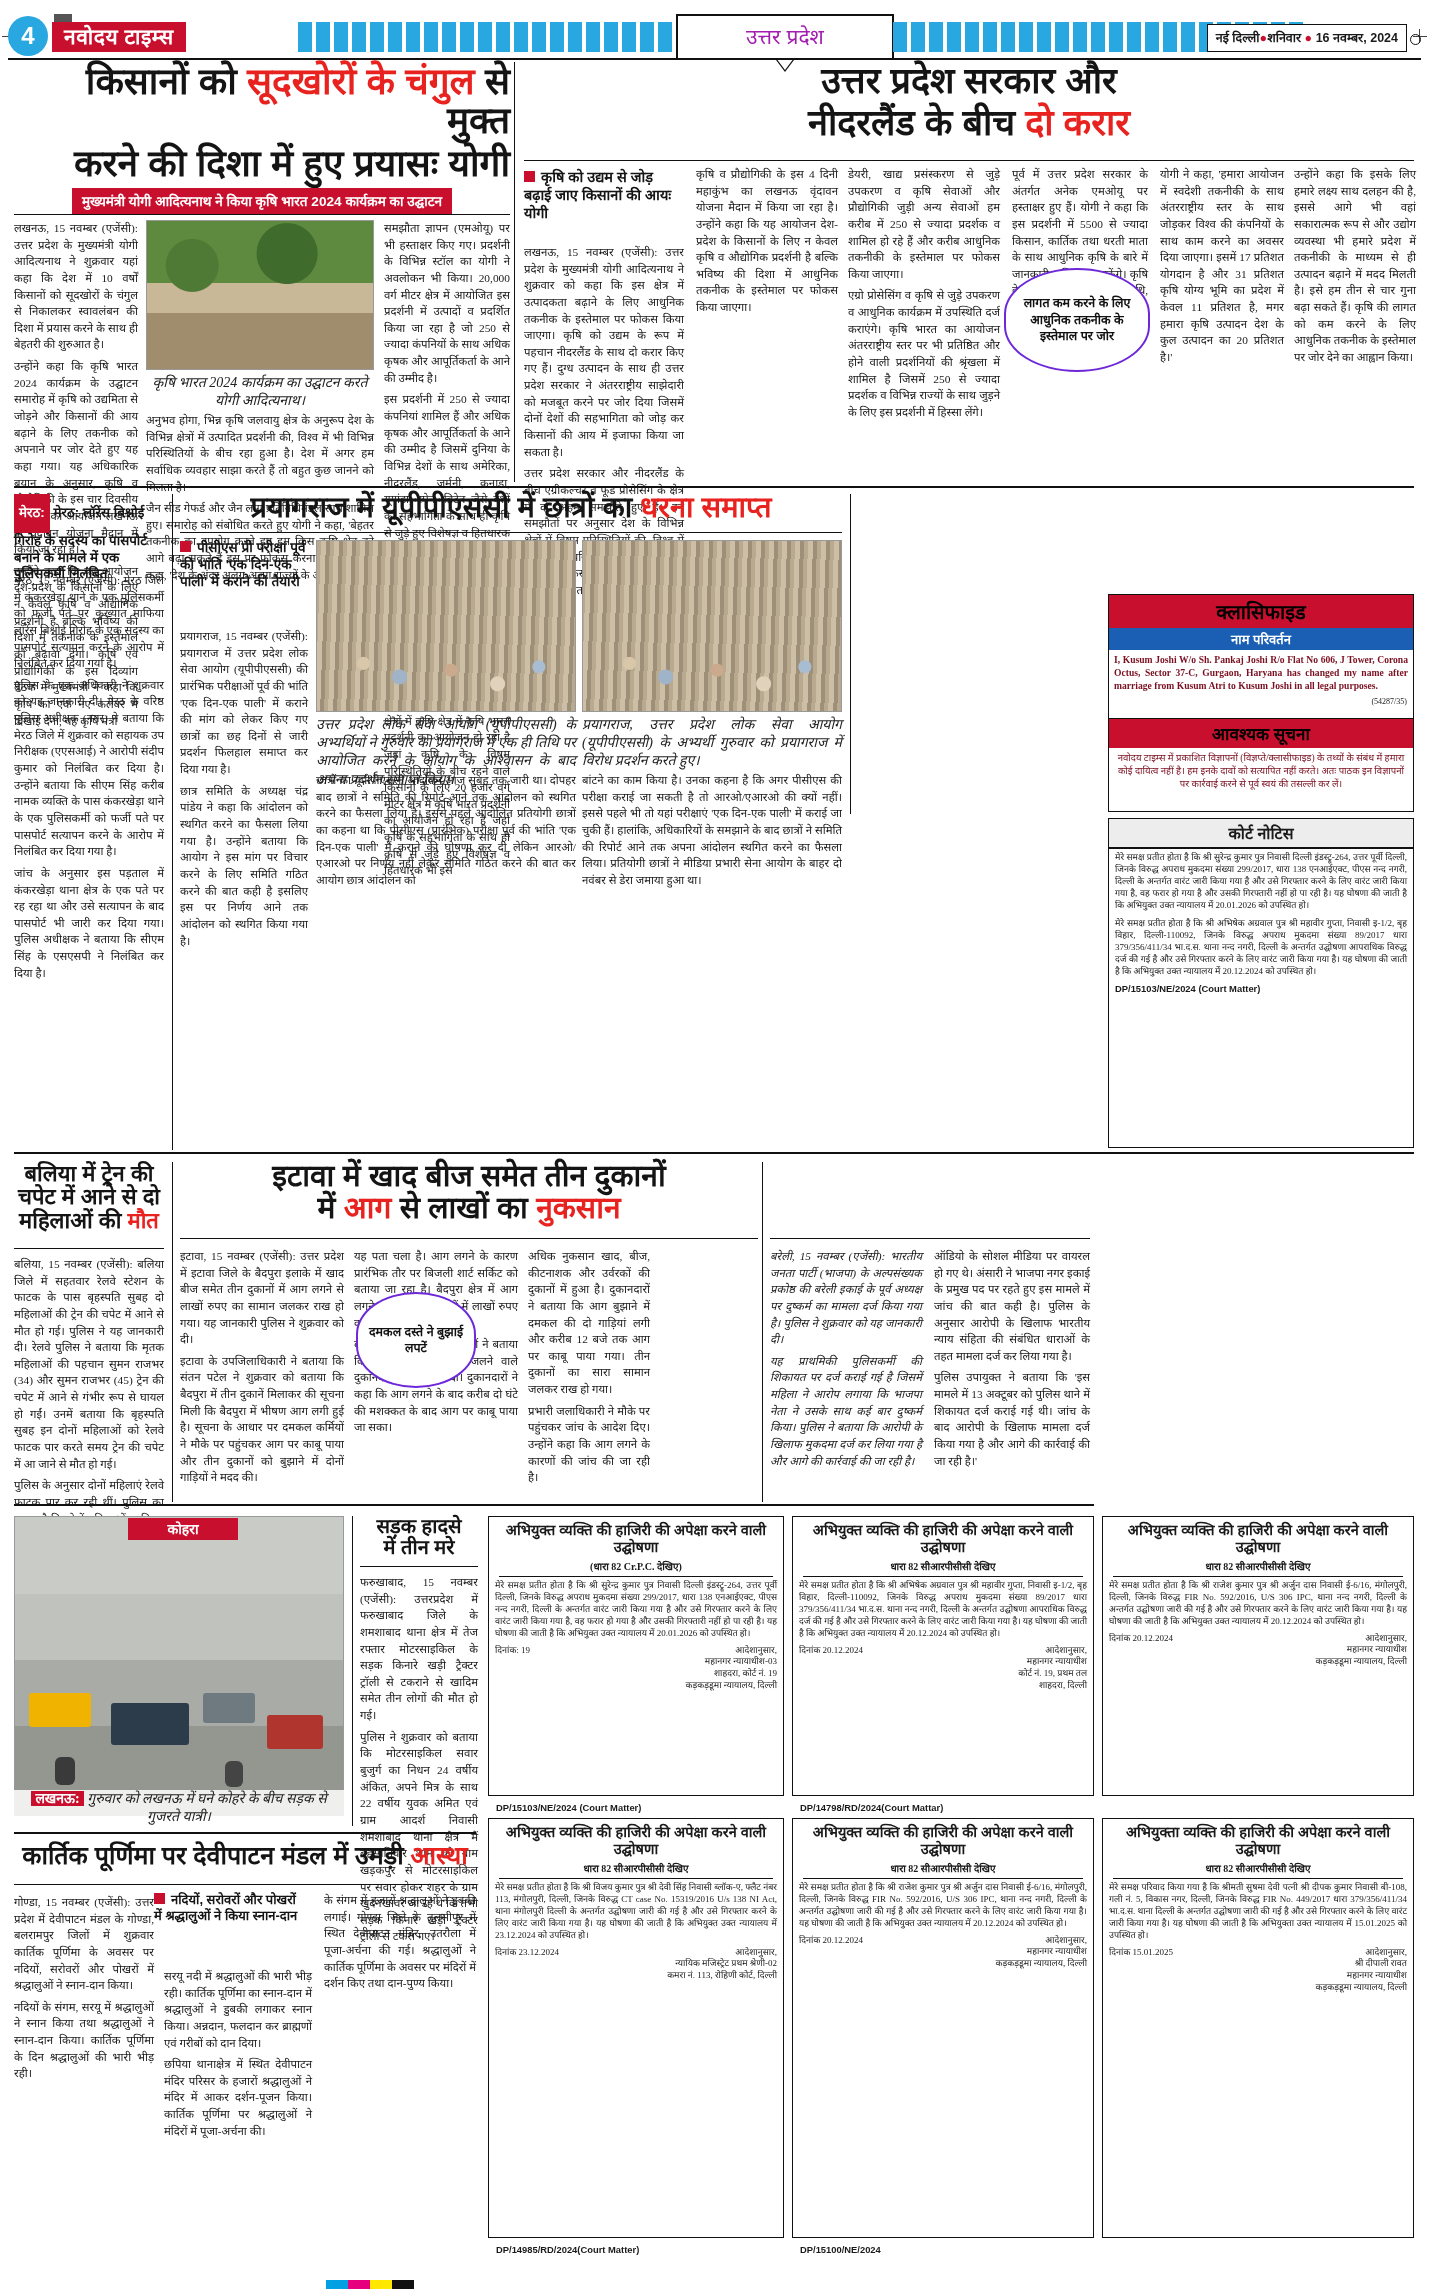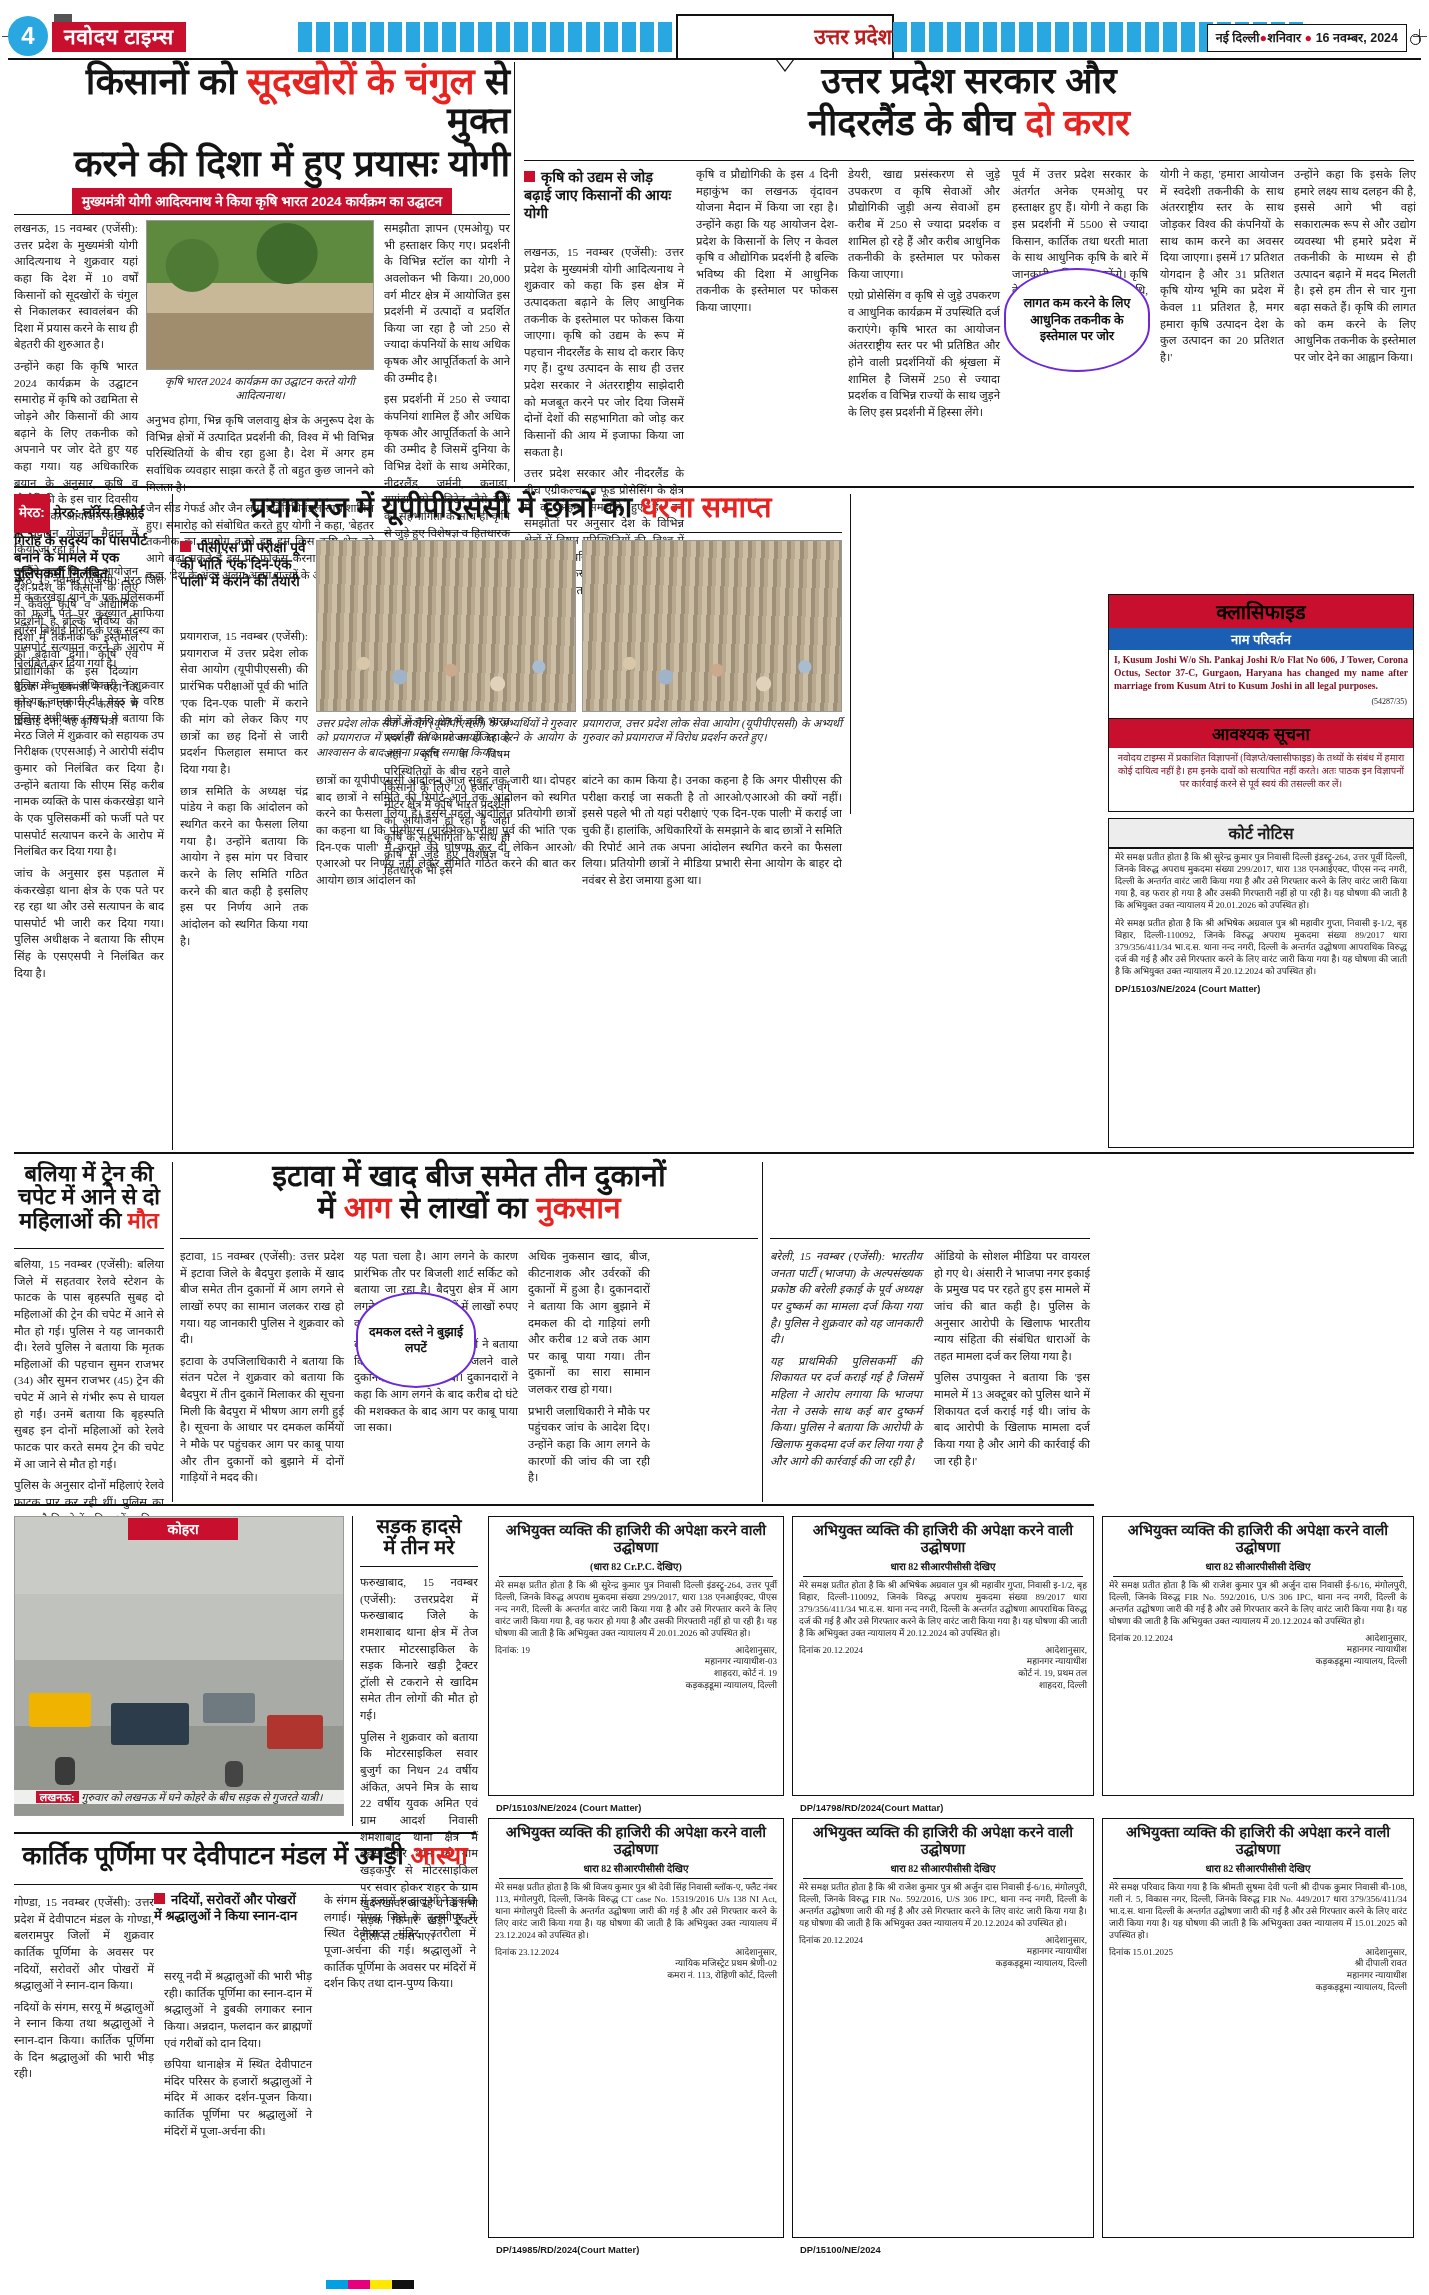--- a/index.html
+++ b/index.html
@@ -19,42 +19,42 @@
   .mh-shadow{position:absolute;left:46px;top:-4px;width:18px;height:12px;background:#555;}
   .mh-logo{position:absolute;left:44px;top:4px;height:30px;background:#c8102e;color:#fff;
            padding:0 12px;font-family:"Liberation Sans",sans-serif;font-weight:bold;font-size:21px;
            line-height:30px;letter-spacing:.5px;white-space:nowrap;}
   .mh-bars{position:absolute;top:4px;height:30px;
            background:repeating-linear-gradient(90deg,#29a7e0 0 14px,#fff 14px 18px);}
   .mh-bars.left{left:290px;width:380px;}
   .mh-bars.right{left:885px;width:410px;}
   .mh-section{position:absolute;left:668px;top:-4px;width:218px;height:46px;background:#fff;
               border:2px solid #111;box-sizing:border-box;text-align:center;}
-  .mh-section span{display:block;color:#b91c1c;font-family:"Liberation Sans",sans-serif;
-                   font-weight:bold;font-size:21px;line-height:42px;text-align:right;}
+  .mh-section span{display:block;color:#a21caf;font-family:"Liberation Sans",sans-serif;
+                   font-weight:normal;font-size:21px;line-height:42px;}
   .mh-section:after{content:"";position:absolute;left:50%;margin-left:-9px;bottom:-12px;
                     width:0;height:0;border-left:9px solid transparent;border-right:9px solid transparent;
                     border-top:12px solid #fff;filter:drop-shadow(0 2px 0 #111);}
   .mh-date{position:absolute;right:14px;top:6px;height:26px;background:#fff;border:1px solid #111;
            padding:0 8px;font-family:"Liberation Sans",sans-serif;font-size:12.5px;font-weight:bold;
            line-height:26px;white-space:nowrap;}
   .mh-date .dot{color:#c8102e;}
   .mh-knob{position:absolute;right:0;top:16px;width:9px;height:9px;border:1px solid #111;border-radius:50%;}
   .mh-rule{position:absolute;left:8px;top:58px;width:1413px;height:2px;background:#111;}
 
   
   .hl{font-family:"Liberation Sans",sans-serif;font-weight:bold;color:#141414;line-height:1.06;}
   .hl .rd{color:#e8231f;}
   .sub-band{background:#c8102e;color:#fff;font-family:"Liberation Sans",sans-serif;font-weight:bold;
             display:inline-block;padding:3px 10px 4px;}
   .kicker{font-family:"Liberation Sans",sans-serif;font-weight:bold;font-size:14.5px;line-height:1.25;color:#141414;}
   .kicker .sq{display:inline-block;width:11px;height:11px;background:#c8102e;margin-right:6px;}
   .body{font-size:11.4px;line-height:1.46;text-align:justify;color:#1a1a1a;}
   .body p{margin:0 0 5px 0;}
-  .cap{font-size:11px;font-style:italic;line-height:1.3;color:#222;text-align:center;}
+  .cap{font-size:14px;font-style:italic;line-height:1.3;color:#222;text-align:center;}
   .rule-h{background:#111;height:1px;}
   .rule-h2{background:#111;height:2px;}
   .vrule{background:#111;width:1px;}
 
   
   .photo{position:relative;overflow:hidden;border:1px solid #999;box-sizing:border-box;}
   .ph-crowd{background:
      radial-gradient(circle at 18% 72%,#d8c7a8 0 6px,transparent 7px),
      radial-gradient(circle at 32% 80%,#9fb3c9 0 7px,transparent 8px),
      radial-gradient(circle at 52% 76%,#caa98c 0 6px,transparent 7px),

